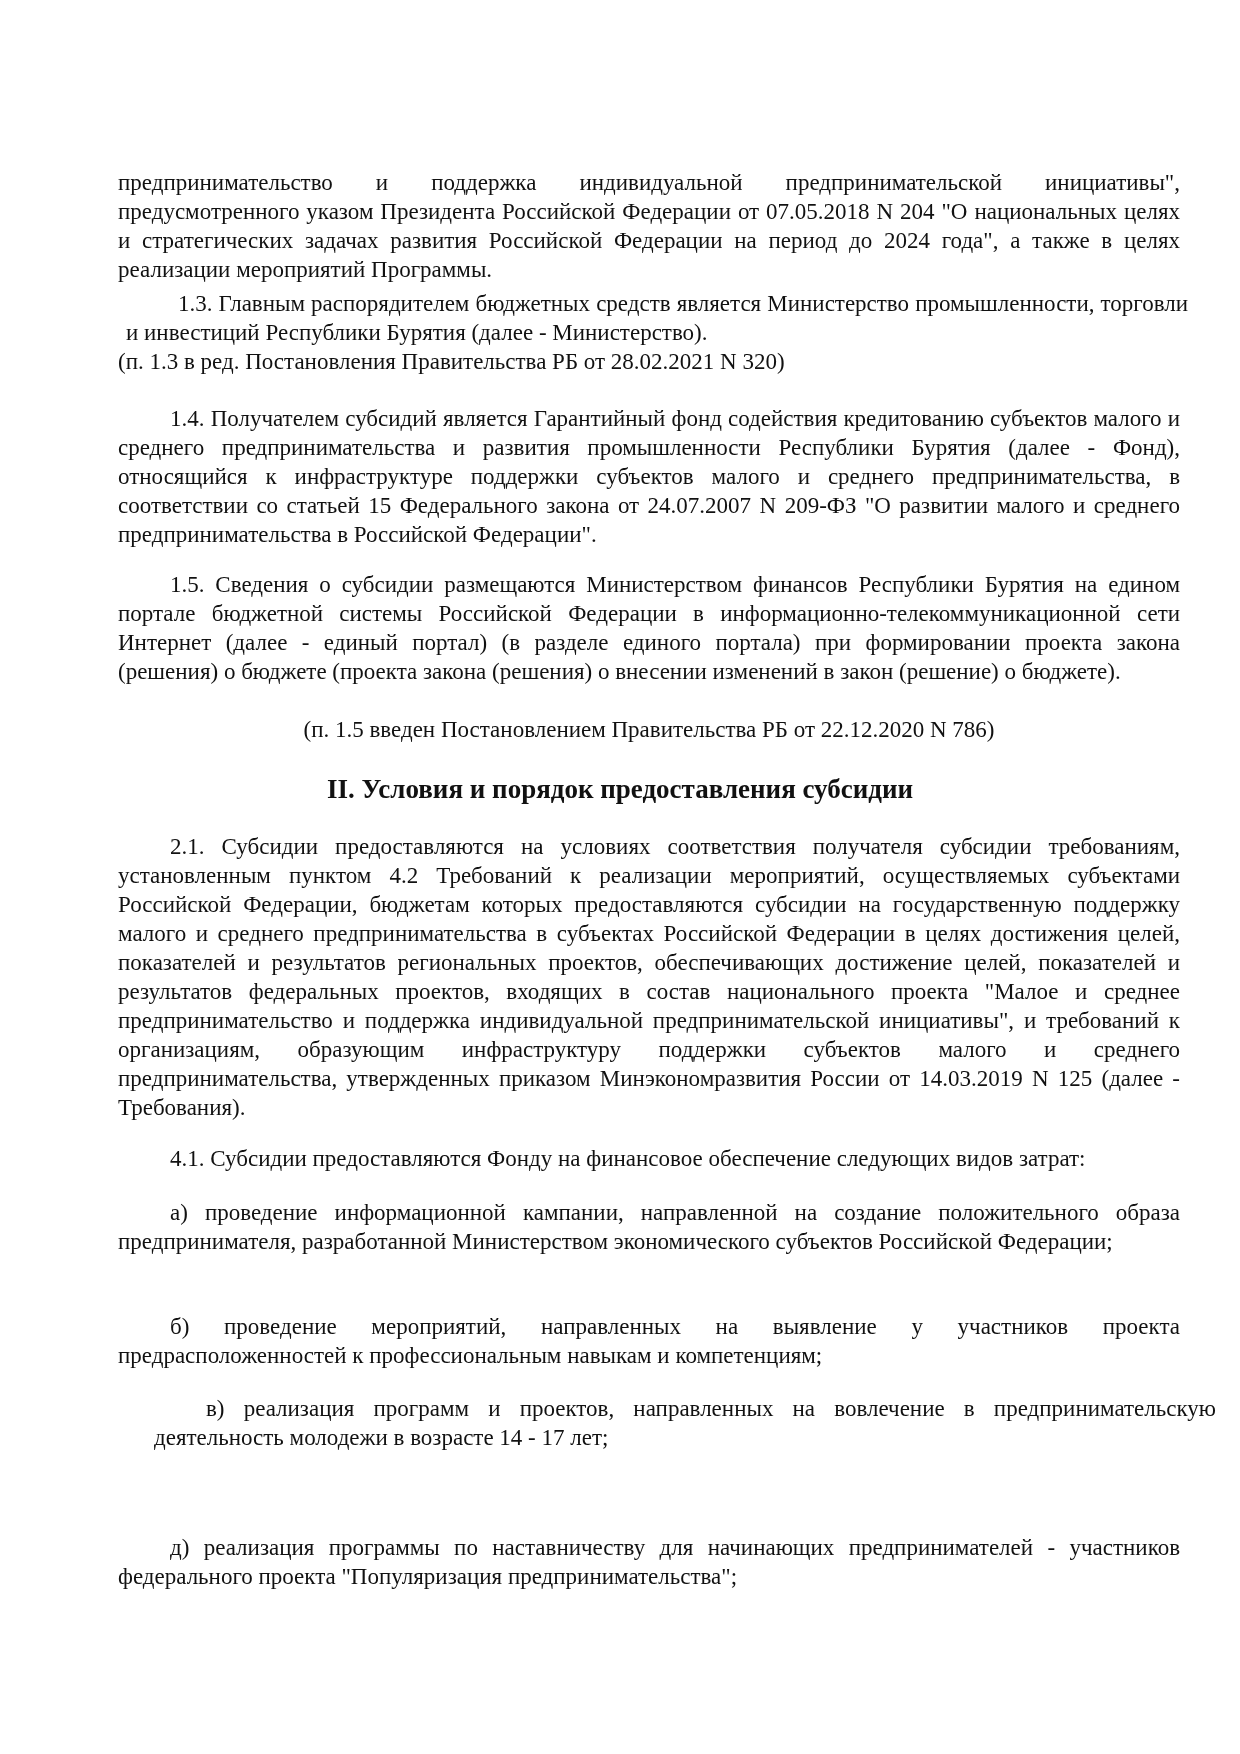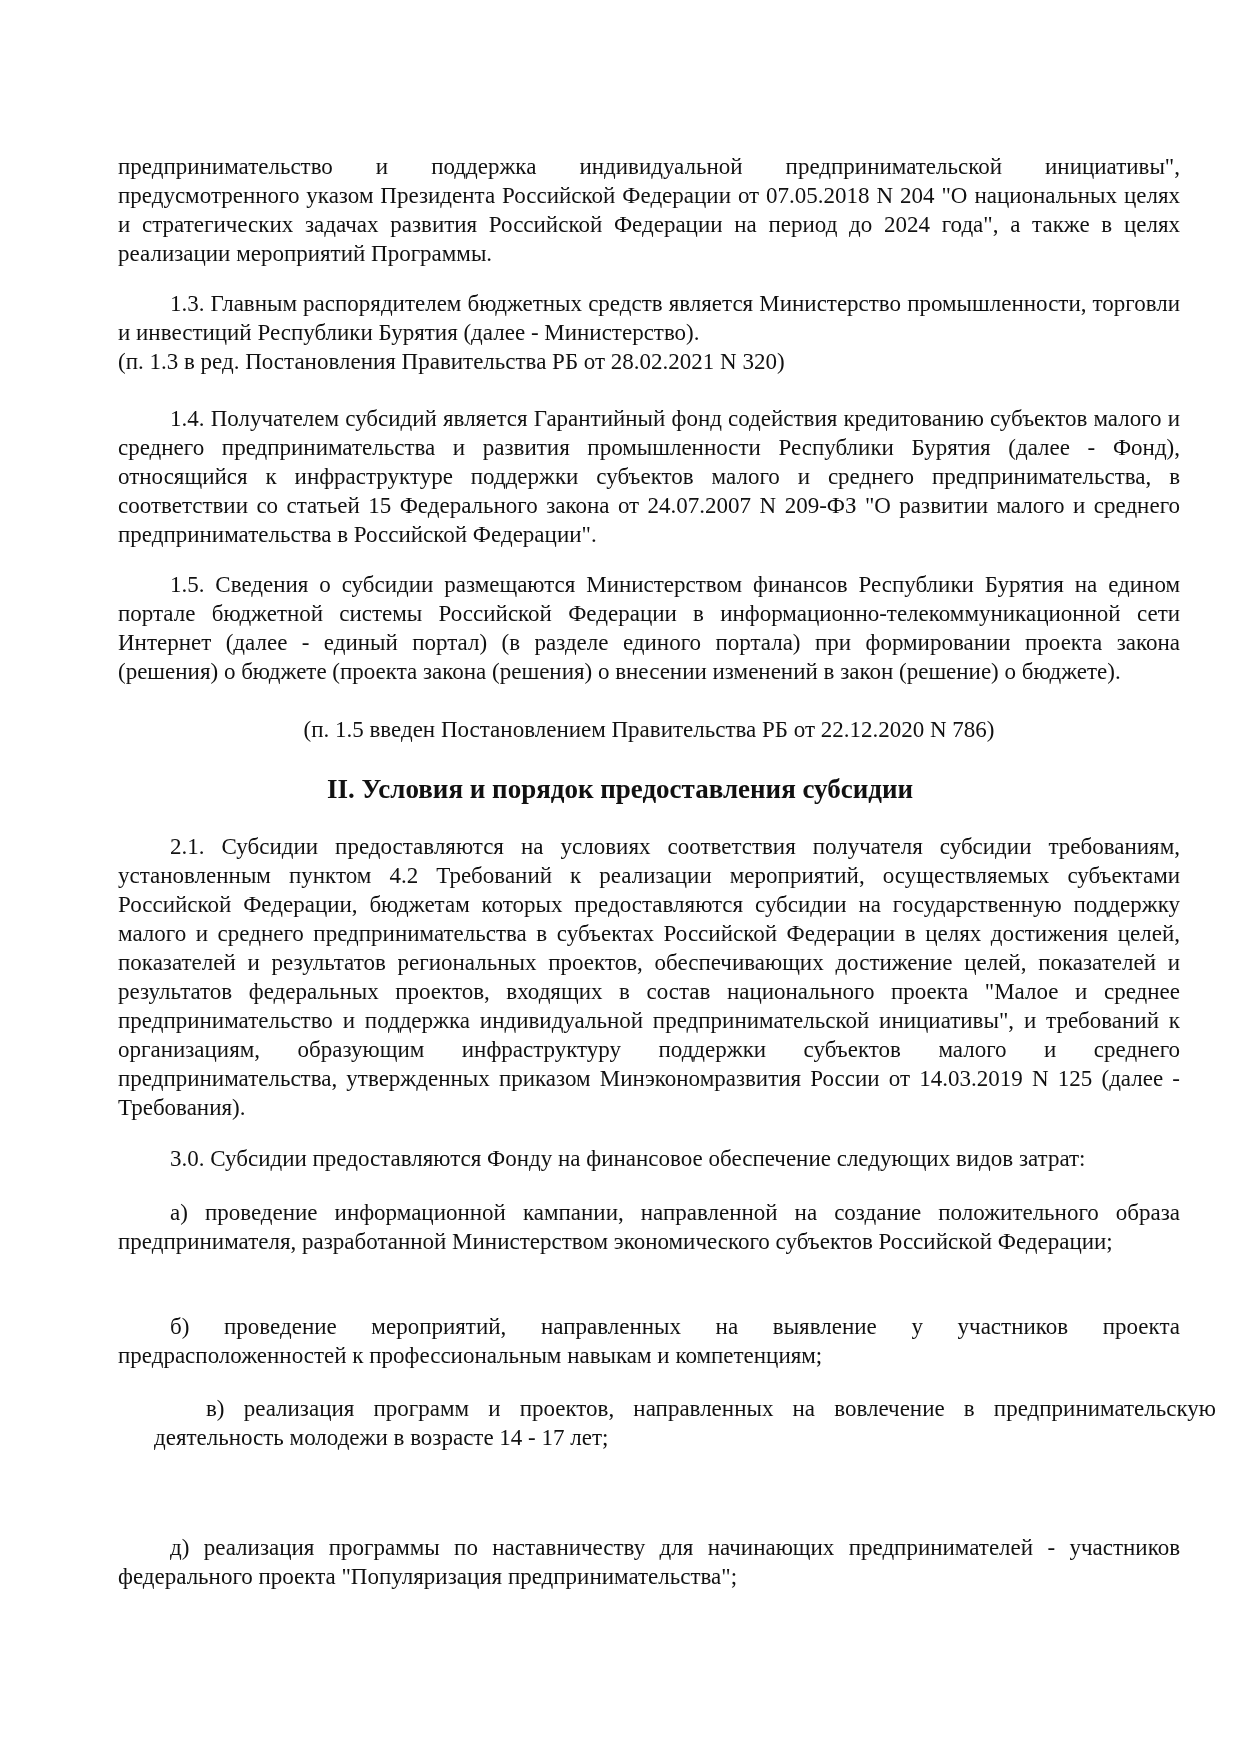--- a/index.html
+++ b/index.html
@@ -22,35 +22,35 @@
     position: absolute; left: 0; width: 1240px; text-align: center;
     font-family: "Liberation Serif", "DejaVu Serif", serif;
     font-weight: bold; font-size: 27px; line-height: 32px; color: #111; margin: 0;
   }
 </style>
 </head>
 <body>
 
 <div class="page">
 
-  <p class="para" style="top:152px;">предпринимательство и поддержка индивидуальной предпринимательской инициативы", предусмотренного указом Президента Российской Федерации от 07.05.2018 N 204 "О национальных целях и стратегических задачах развития Российской Федерации на период до 2024 года", а также в целях реализации мероприятий Программы.</p>
+  <p class="para" style="top:168px;">предпринимательство и поддержка индивидуальной предпринимательской инициативы", предусмотренного указом Президента Российской Федерации от 07.05.2018 N 204 "О национальных целях и стратегических задачах развития Российской Федерации на период до 2024 года", а также в целях реализации мероприятий Программы.</p>
 
-  <p class="para indent" style="top:289px;">1.3. Главным распорядителем бюджетных средств является Министерство промышленности, торговли и инвестиций Республики Бурятия (далее - Министерство).</p>
+  <p class="para indent" style="top:289px;margin-left:8px;">1.3. Главным распорядителем бюджетных средств является Министерство промышленности, торговли и инвестиций Республики Бурятия (далее - Министерство).</p>
   <p class="note" style="top:347px;">(п. 1.3 в ред. Постановления Правительства РБ от 28.02.2021 N 320)</p>
 
   <p class="para indent" style="top:404px;">1.4. Получателем субсидий является Гарантийный фонд содействия кредитованию субъектов малого и среднего предпринимательства и развития промышленности Республики Бурятия (далее - Фонд), относящийся к инфраструктуре поддержки субъектов малого и среднего предпринимательства, в соответствии со статьей 15 Федерального закона от 24.07.2007 N 209-ФЗ "О развитии малого и среднего предпринимательства в Российской Федерации".</p>
 
   <p class="para indent" style="top:570px;">1.5. Сведения о субсидии размещаются Министерством финансов Республики Бурятия на едином портале бюджетной системы Российской Федерации в информационно-телекоммуникационной сети Интернет (далее - единый портал) (в разделе единого портала) при формировании проекта закона (решения) о бюджете (проекта закона (решения) о внесении изменений в закон (решение) о бюджете).</p>
   <p class="note" style="top:715px;text-align:center;">(п. 1.5 введен Постановлением Правительства РБ от 22.12.2020 N 786)</p>
 
   <h2 class="heading" style="top:773px;">II. Условия и порядок предоставления субсидии</h2>
 
   <p class="para indent" style="top:832px;">2.1. Субсидии предоставляются на условиях соответствия получателя субсидии требованиям, установленным пунктом 4.2 Требований к реализации мероприятий, осуществляемых субъектами Российской Федерации, бюджетам которых предоставляются субсидии на государственную поддержку малого и среднего предпринимательства в субъектах Российской Федерации в целях достижения целей, показателей и результатов региональных проектов, обеспечивающих достижение целей, показателей и результатов федеральных проектов, входящих в состав национального проекта "Малое и среднее предпринимательство и поддержка индивидуальной предпринимательской инициативы", и требований к организациям, образующим инфраструктуру поддержки субъектов малого и среднего предпринимательства, утвержденных приказом Минэкономразвития России от 14.03.2019 N 125 (далее - Требования).</p>
 
-  <p class="para indent" style="top:1144px;">3.0. Субсидии предоставляются Фонду на финансовое обеспечение следующих видов затрат:</p>
+  <p class="para indent" style="top:1144px;">4.1. Субсидии предоставляются Фонду на финансовое обеспечение следующих видов затрат:</p>
 
   <p class="para indent" style="top:1198px;">а) проведение информационной кампании, направленной на создание положительного образа предпринимателя, разработанной Министерством экономического субъектов Российской Федерации;</p>
 
   <p class="para indent" style="top:1312px;">б) проведение мероприятий, направленных на выявление у участников проекта предрасположенностей к профессиональным навыкам и компетенциям;</p>
 
   <p class="para indent" style="top:1394px;margin-left:36px;">в) реализация программ и проектов, направленных на вовлечение в предпринимательскую деятельность молодежи в возрасте 14 - 17 лет;</p>
 
 
   <p class="para indent" style="top:1533px;">д) реализация программы по наставничеству для начинающих предпринимателей - участников федерального проекта "Популяризация предпринимательства";</p>
 

